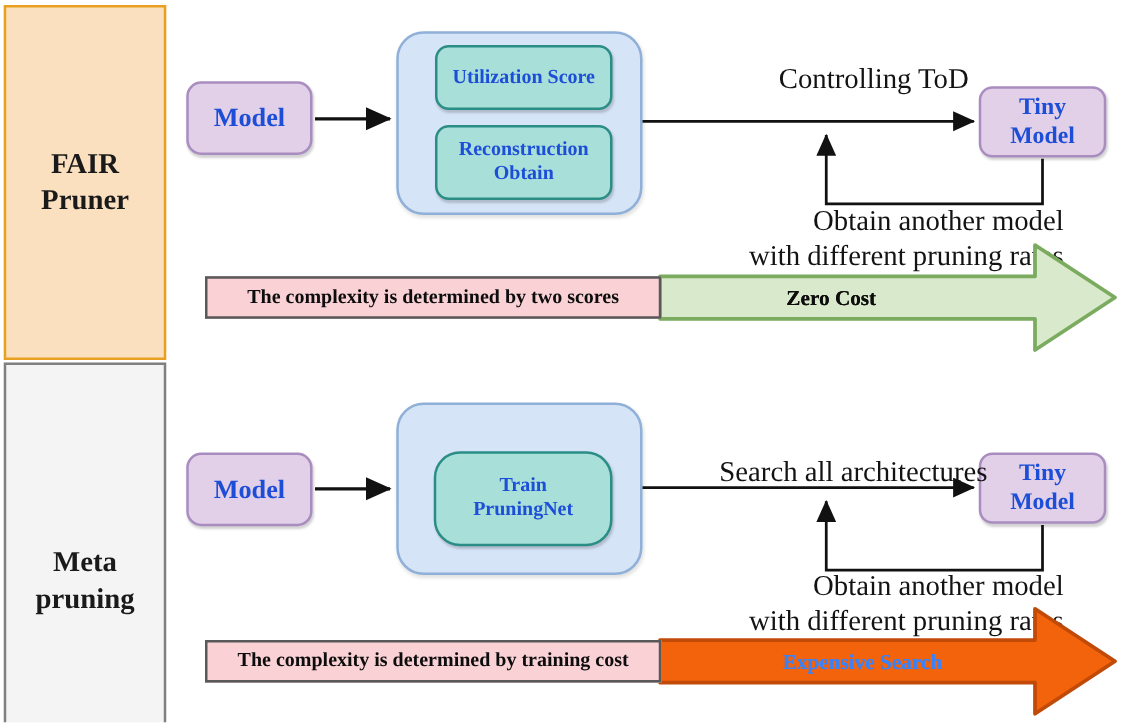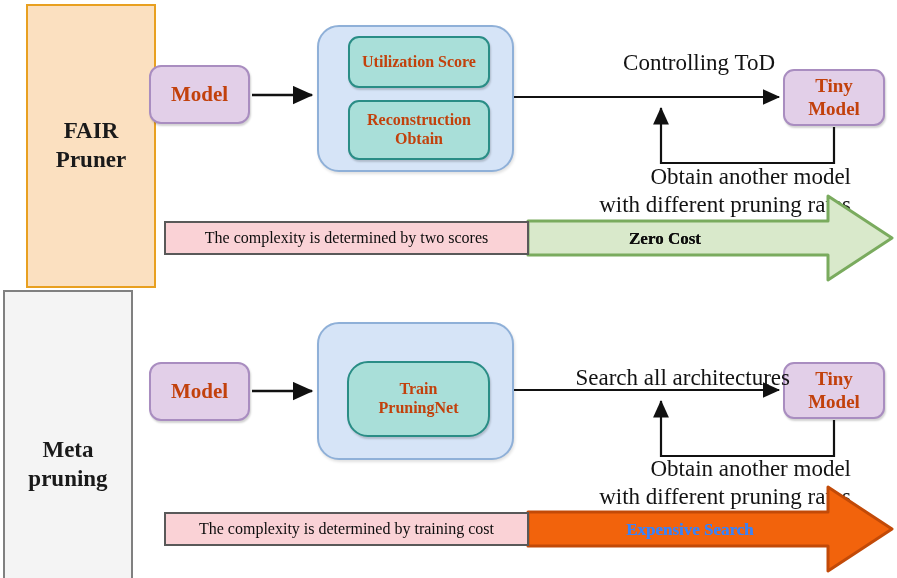--- a/index.html
+++ b/index.html
@@ -28,38 +28,37 @@
     font-weight: bold;
     font-size: 23px;
     color: #1a1a1a;
     line-height: 1.25;
     box-sizing: border-box;
   }
   .cat-panel.top {
     left: 3px; top: 4px; width: 130px; height: 284px;
     background: #fbe0c0;
     border: 2px solid #e8a020;
-    margin-left: 23px;
   }
   .cat-panel.bottom {
     left: 3px; top: 290px; width: 130px; height: 350px;
     background: #f4f4f4;
     border: 2px solid #808080;
   }
 
   
   .rbox {
     position: absolute;
     box-sizing: border-box;
     display: flex;
     align-items: center;
     justify-content: center;
     text-align: center;
     font-weight: bold;
-    color: #c2410c;
+    color: #1d4ed8;
     line-height: 1.18;
   }
   .model-box {
     background: #e2cfe8;
     border: 2px solid #a98dc0;
     border-radius: 12px;
     font-size: 21px;
     box-shadow: 1px 2px 2px rgba(0,0,0,0.18);
   }
   .tiny-box {
@@ -103,21 +102,21 @@
 
   
   .pink-box {
     position: absolute;
     box-sizing: border-box;
     background: #fad2d6;
     border: 2px solid #595959;
     display: flex;
     align-items: center;
     justify-content: center;
-    font-weight: normal;
+    font-weight: bold;
     font-size: 16px;
     color: #0d0d0d;
     z-index: 3;
   }
 
   
   .block-arrow-label {
     position: absolute;
     font-weight: bold;
     font-size: 17px;

